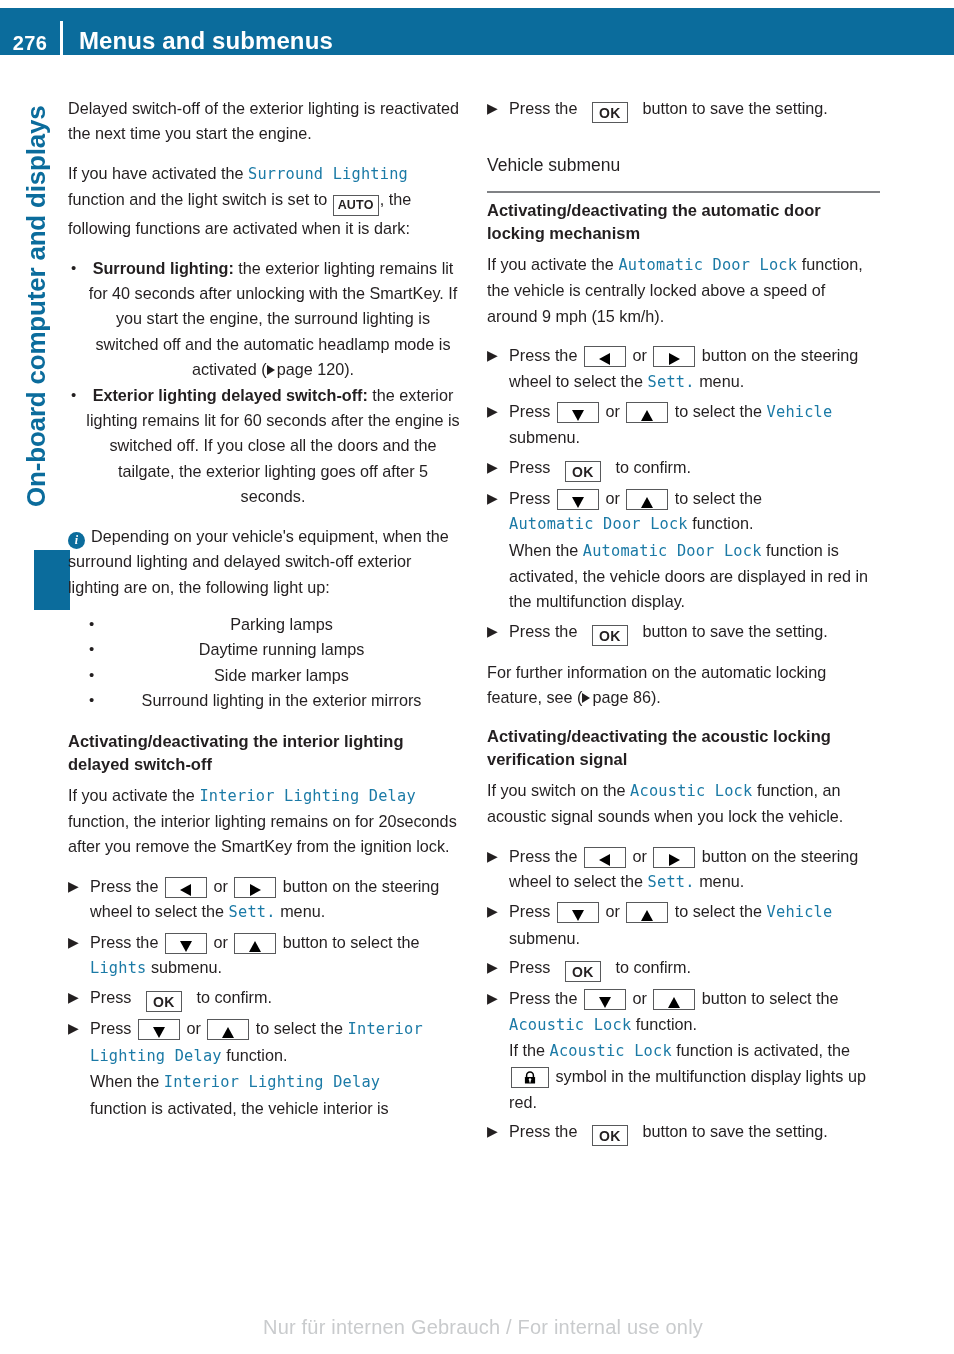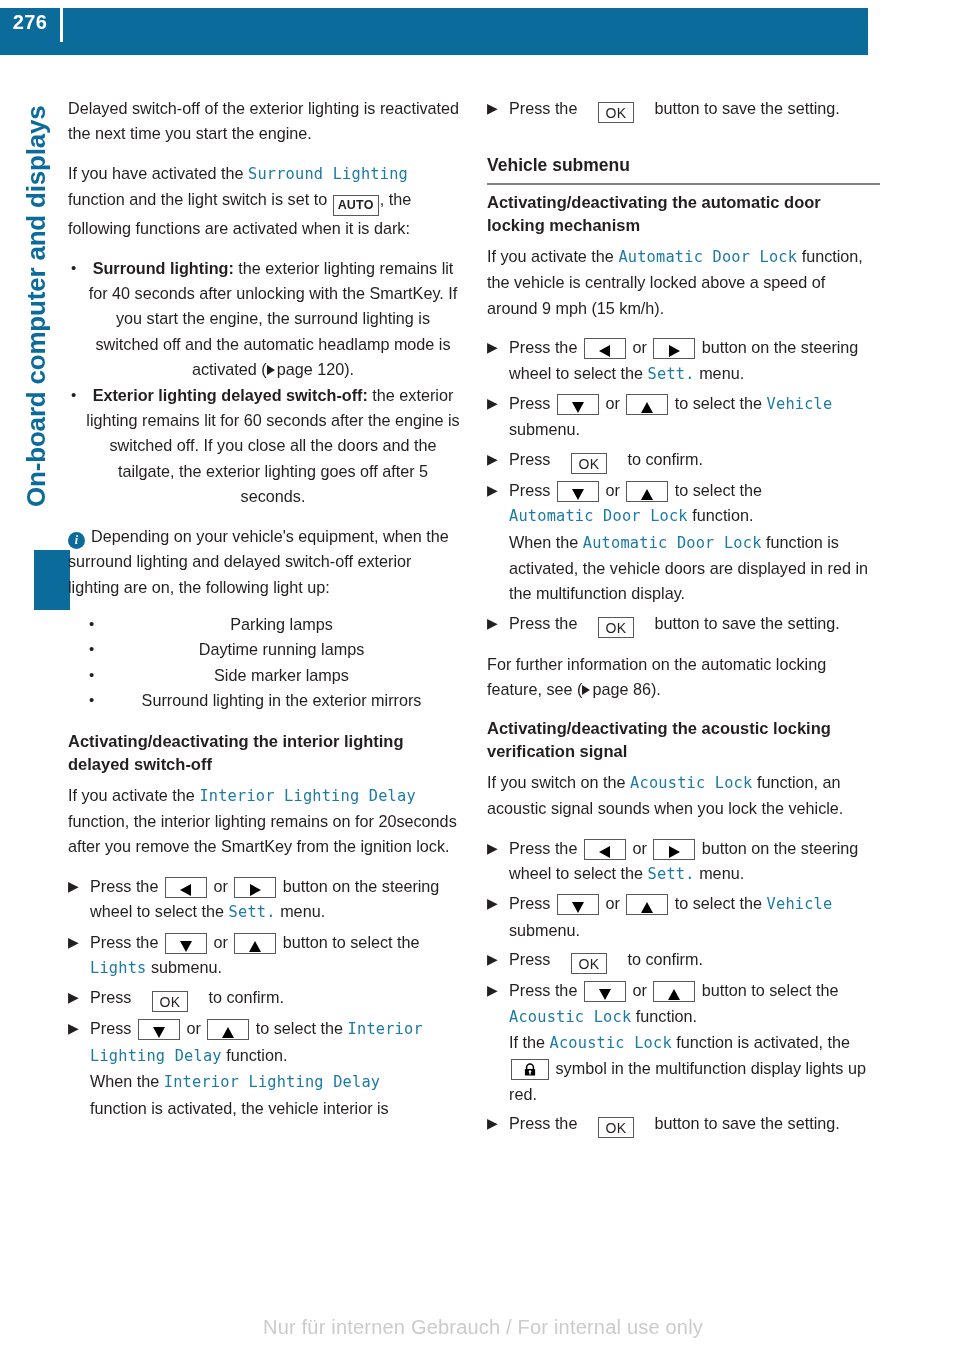--- a/index.html
+++ b/index.html
@@ -11,25 +11,25 @@
     background: #ffffff;
     font-family: "Liberation Sans", sans-serif;
     color: #231f20;
     overflow: hidden;
   }
 
   
   #header {
     position: absolute;
     top: 8px; left: 0;
-    width: 868px; height: 47px;
+    width: 954px; height: 47px;
     background: #0b6c9c;
     color: #ffffff;
     display: flex;
-    align-items: flex-start;
+    align-items: flex-end;
   }
   #header .pagenum {
     width: 60px;
     text-align: center;
     font-size: 20px;
     font-weight: bold;
     letter-spacing: 0.3px;
     padding-top: 3px;
   }
   #header .rule {
@@ -87,24 +87,24 @@
   #col-right { left: 487px; }
 
   p { margin: 0 0 0 0; }
   .para { margin-bottom: 14px; }
   .para.tight { margin-bottom: 9px; }
   .para.nogap { margin-bottom: 12px; }
 
   
   .h-section {
     font-size: 17.5px;
-    font-weight: bold;
+    font-weight: normal;
     line-height: 24px;
     margin-bottom: 6px;
-    padding-bottom: 6px;
+    padding-bottom: 14px;
     border-bottom: 2.5px solid #808285;
   }
   .h-sub {
     font-size: 16.5px;
     font-weight: bold;
     line-height: 23px;
     margin-bottom: 7px;
   }
 
   
@@ -187,23 +187,23 @@
   .key.arrowkey {
     width: 42px;
     height: 21px;
     padding-top: 4px;
     margin: 0 2px;
   }
   .key.ok {
     min-width: 36px;
     height: 21px;
     font-size: 14px;
-    font-weight: normal;
+    font-weight: bold;
     padding: 3px 5px 0 5px;
-    margin: 0 16px;
+    margin: 0 10px;
     letter-spacing: 0.3px;
   }
   .key.auto {
     min-width: 41px;
     height: 20px;
     font-size: 12.5px;
     font-weight: bold;
     padding: 3px 4px 16px 4px;
     margin: 0 1px;
     letter-spacing: 0.2px;
@@ -245,20 +245,21 @@
     font-size: 20px;
     letter-spacing: 0.2px;
   }
 </style>
 </head>
 <body>
 
 <div id="header">
   <div class="pagenum">276</div>
   <div class="rule"></div>
+  <div class="title">Menus and submenus</div>
 </div>
 
 <div id="chapter-tab">
   <div id="chapter-label">On-board computer and displays</div>
   <div id="chapter-marker"></div>
 </div>
 
 <div class="col" id="col-left">
 
   <p class="para">Delayed switch-off of the exterior lighting is reactivated the next time you start the engine.</p>

